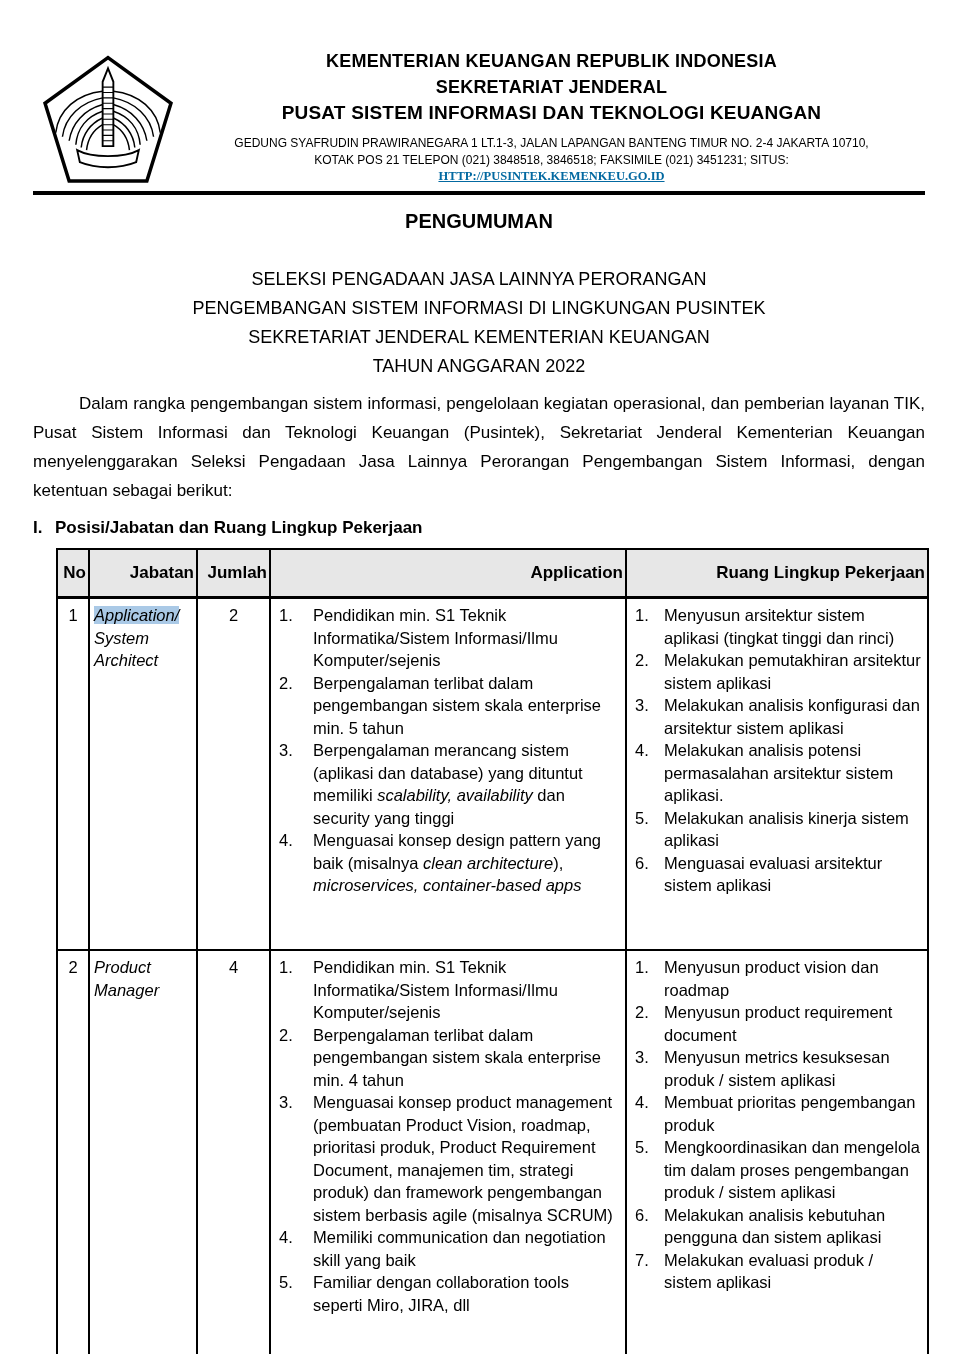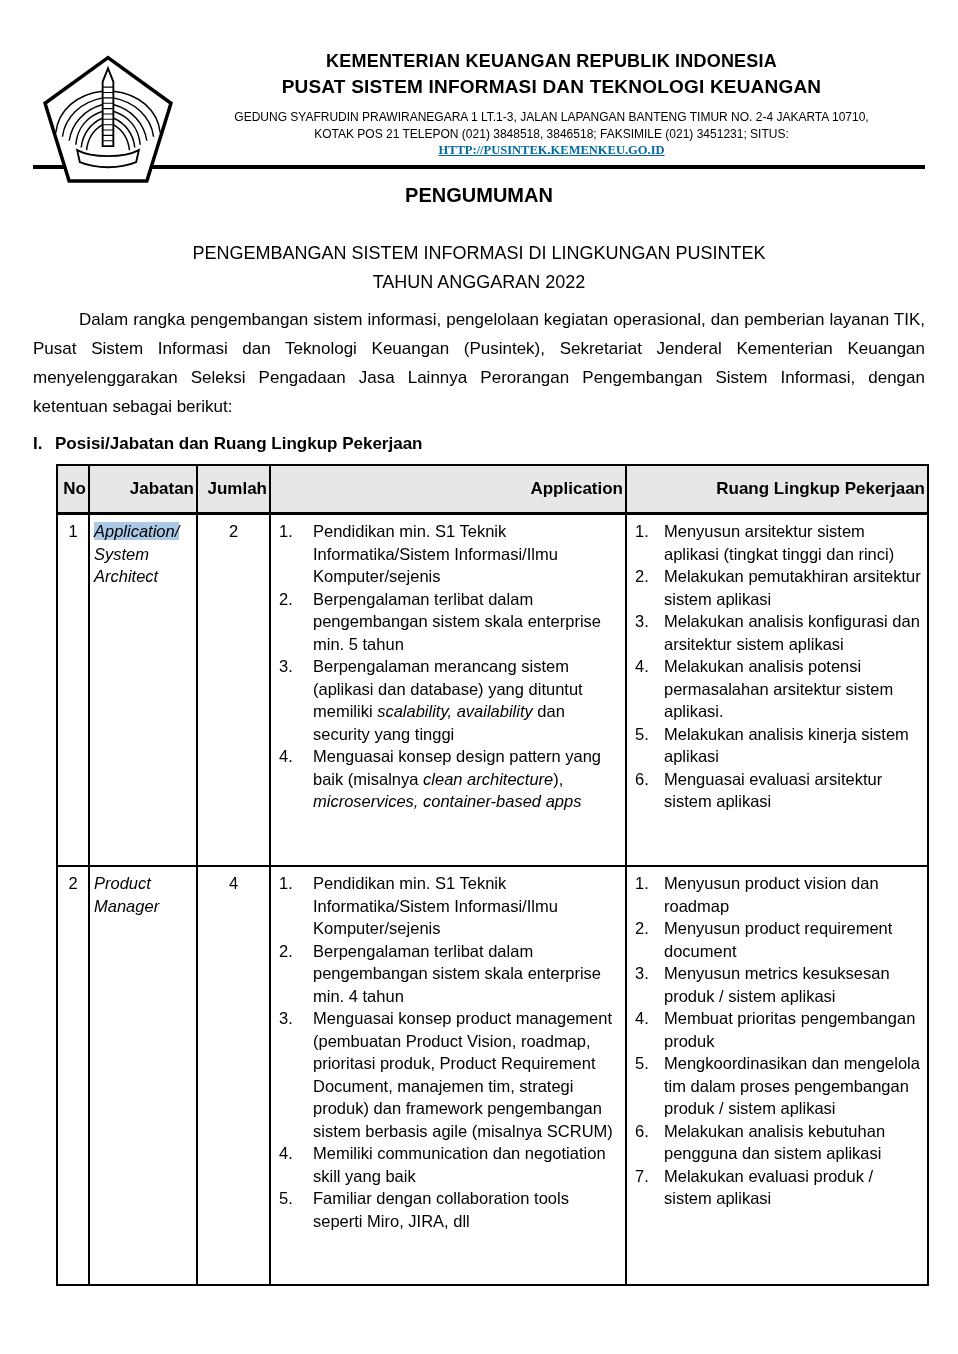--- a/index.html
+++ b/index.html
@@ -85,37 +85,40 @@
             <path d="M46,52 C39,56 35,62 34,71"></path>
           </g>
         </g>
         <path d="M50,10 L46,20 L46,68 L54,68 L54,20 Z" fill="#ffffff" stroke="#000000" stroke-width="1.4"></path>
         <path d="M46,24 H54 M46,28 H54 M46,32 H54 M46,36 H54 M46,40 H54 M46,44 H54 M46,48 H54 M46,52 H54 M46,56 H54 M46,60 H54 M46,64 H54" stroke="#000000" stroke-width="0.8"></path>
         <path d="M27,71 C38,77 62,77 73,71 L71,80 C59,85 41,85 29,80 Z" fill="#ffffff" stroke="#000000" stroke-width="1.4"></path>
       </svg>
     </div>
     <div class="letterhead-text">
       <div class="org-line">KEMENTERIAN KEUANGAN REPUBLIK INDONESIA</div>
+      <div class="org-line">SEKRETARIAT JENDERAL</div>
       <div class="org-line office">PUSAT SISTEM INFORMASI DAN TEKNOLOGI KEUANGAN</div>
       <div class="address-block">
         <div>GEDUNG SYAFRUDIN PRAWIRANEGARA 1 LT.1-3, JALAN LAPANGAN BANTENG TIMUR NO. 2-4  JAKARTA 10710,</div>
         <div>KOTAK POS 21 TELEPON  (021) 3848518, 3846518;  FAKSIMILE (021) 3451231; SITUS:</div>
         <div class="website-line">
           <a href="#">HTTP://PUSINTEK.KEMENKEU.GO.ID</a>
         </div>
       </div>
     </div>
   </div>
 
   <div class="divider"></div>
 
   <div class="announce-heading">PENGUMUMAN</div>
 
   <div class="title-block">
+    <div class="title-line">SELEKSI PENGADAAN JASA LAINNYA PERORANGAN</div>
     <div class="title-line">PENGEMBANGAN SISTEM INFORMASI DI LINGKUNGAN PUSINTEK</div>
+    <div class="title-line">SEKRETARIAT JENDERAL KEMENTERIAN KEUANGAN</div>
     <div class="title-line">TAHUN ANGGARAN 2022</div>
   </div>
 
   <p class="intro">Dalam rangka pengembangan sistem informasi, pengelolaan kegiatan operasional, dan pemberian layanan TIK, Pusat Sistem Informasi dan Teknologi Keuangan (Pusintek), Sekretariat Jenderal Kementerian Keuangan menyelenggarakan Seleksi Pengadaan Jasa Lainnya Perorangan Pengembangan Sistem Informasi, dengan ketentuan sebagai berikut:</p>
 
   <div class="section-heading">
     <span class="sec-num">I.</span><span>Posisi/Jabatan dan Ruang Lingkup Pekerjaan</span>
   </div>
 
   <table class="positions">

